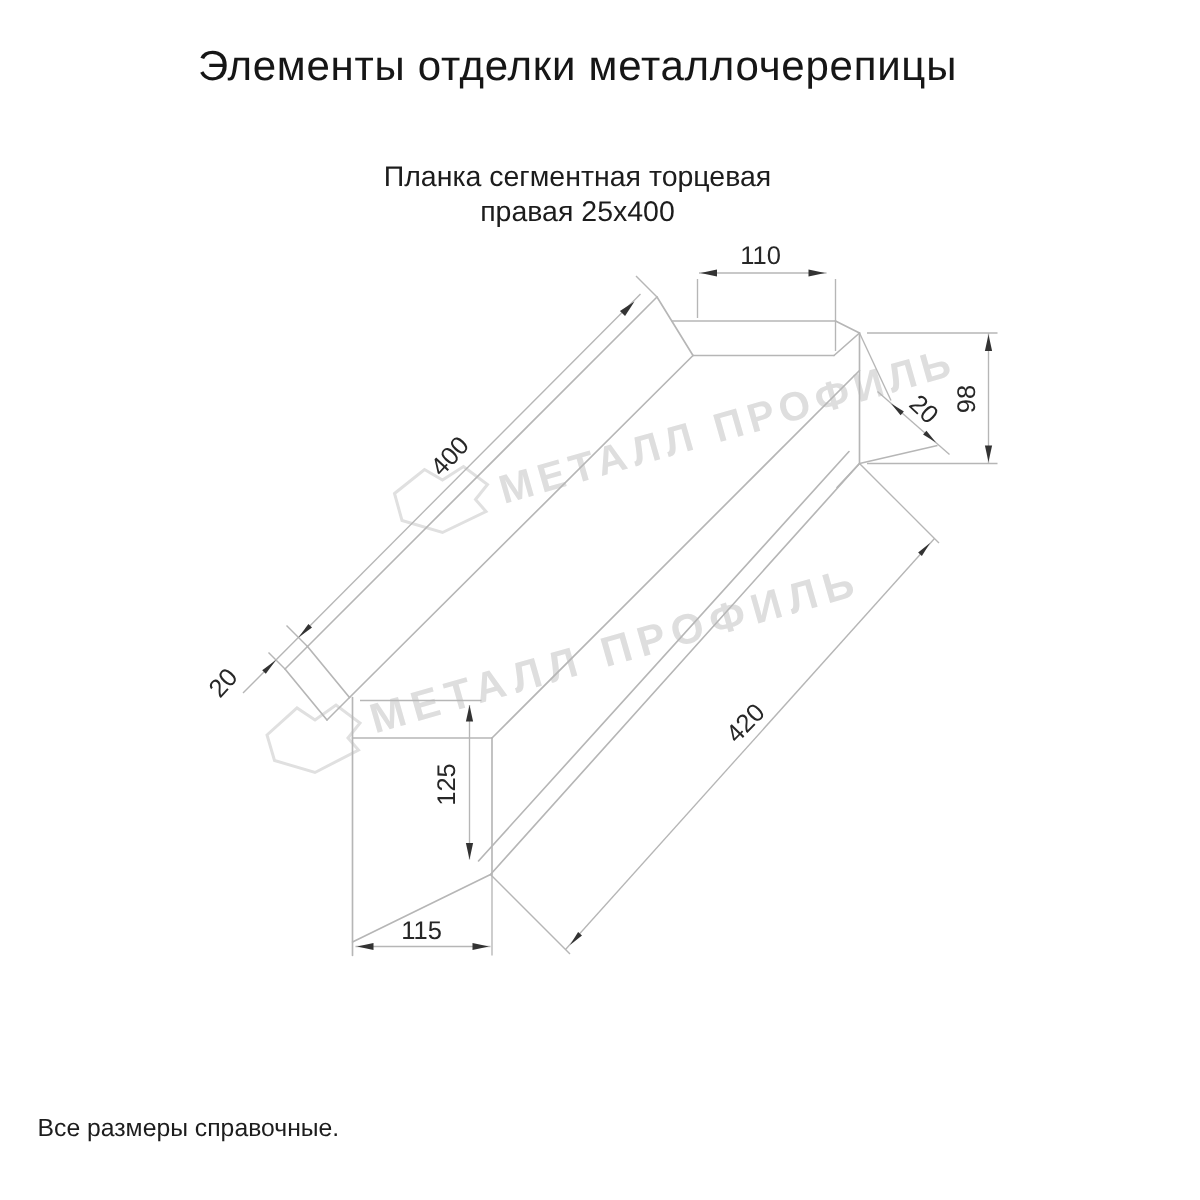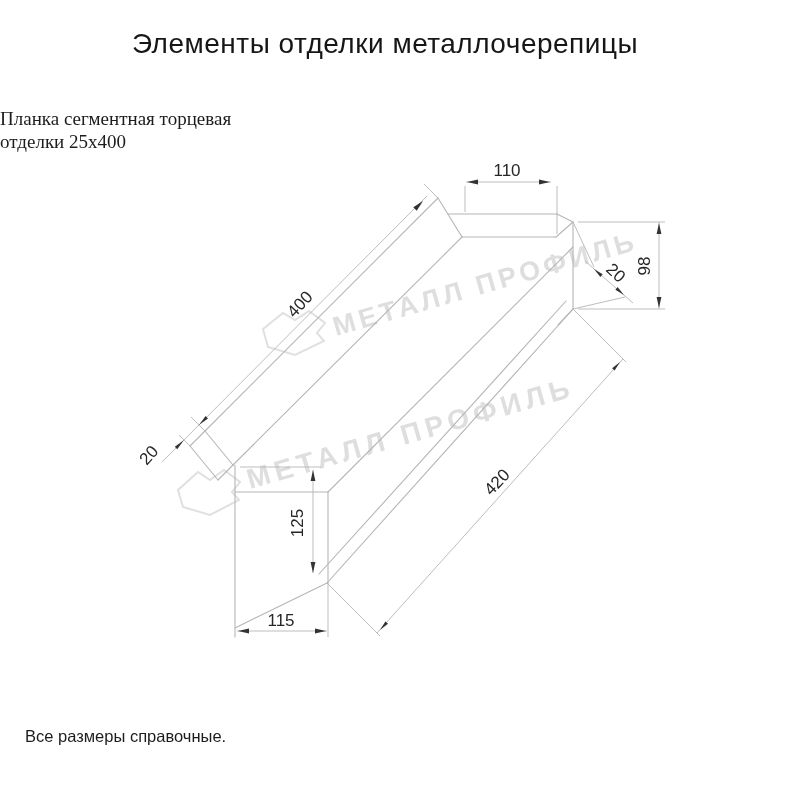--- a/index.html
+++ b/index.html
@@ -1,36 +1,36 @@
 <!DOCTYPE html>
 <html><head>
 <meta charset="utf-8">
 <style>
   html,body{margin:0;padding:0;background:#fff;}
   .page{position:relative;width:712px;height:800px;background:#ffffff;overflow:hidden;
         font-family:"Liberation Sans", sans-serif;}
   .title{position:absolute;top:28px;left:0;width:770px;text-align:center;
          font-size:28px;color:#161616;letter-spacing:0.5px;}
-  .subtitle{position:absolute;top:107px;left:0;width:770px;
-            font-size:19px;color:#1c1c1c;line-height:23px;font-family:Liberation Serif, serif;}
+  .subtitle{position:absolute;top:107px;left:0;width:770px;text-align:center;
+            font-size:19px;color:#1c1c1c;line-height:23px;}
   .drawing{position:absolute;top:0;left:0;}
-  .footer{position:absolute;top:725px;left:25px;font-size:16.5px;color:#1d1d1d;line-height:22px;}
+  .footer{position:absolute;top:741px;left:25px;font-size:16.5px;color:#1d1d1d;line-height:22px;}
   .dimtext{font-family:"Liberation Sans", sans-serif;font-size:17px;fill:#272727;}
   .wmtext{font-family:"Liberation Sans", sans-serif;font-weight:bold;}
 </style>
 </head>
 <body>
 
 <div class="page">
 
   <div class="title">Элементы отделки металлочерепицы</div>
 
   <div class="subtitle">
     <div>Планка сегментная торцевая</div>
-    <div>отделки 25х400</div>
+    <div>правая 25х400</div>
   </div>
 
   <svg class="drawing" width="800" height="800" viewBox="0 0 800 800">
 
     <g>
       <path d="M263,329 L283,313 L295,320 L309,311 L325,323 L317,333 L324,341 L295,355 L268,347 Z" fill="none" stroke="#e0e0e0" stroke-width="2"></path>
       <text class="wmtext" transform="translate(336,336) rotate(-16)" font-size="27" letter-spacing="4" fill="#dedede">МЕТАЛЛ ПРОФИЛЬ</text>
     </g>
     <g>
       <path d="M178,490 L198,472 L210,480 L224,470 L240,482 L232,492 L239,500 L210,515 L183,507 Z" fill="none" stroke="#e0e0e0" stroke-width="2"></path>

